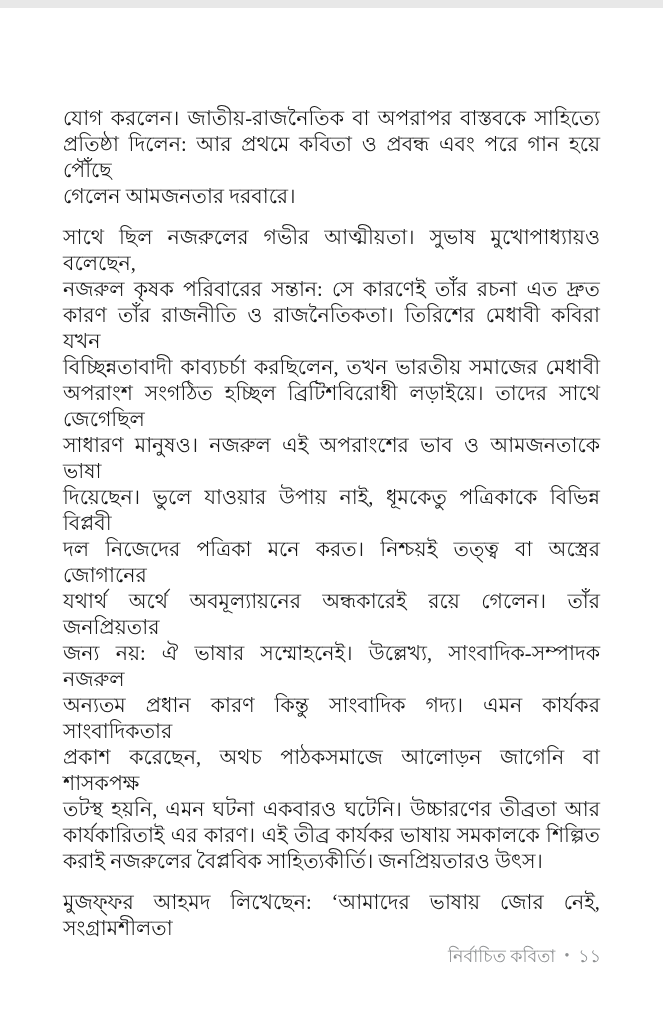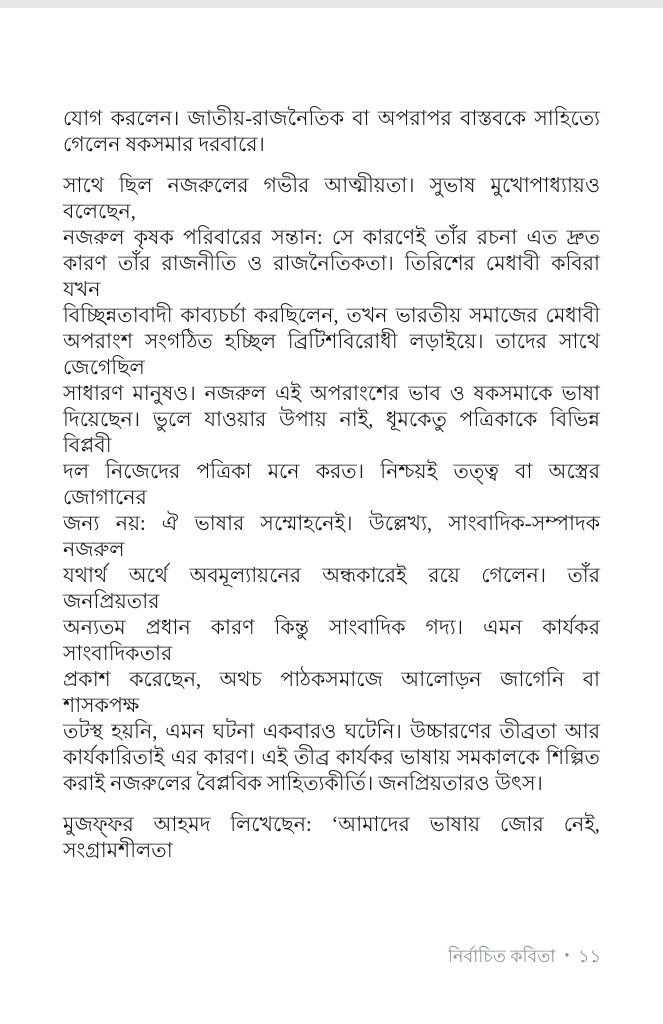--- a/index.html
+++ b/index.html
@@ -56,33 +56,34 @@
 </style>
 </head>
 <body>
 
 <div class="page">
 
   <div class="text-column" id="text-column">
 
   <div class="paragraph">
         <div class="text-line">যোগ করলেন। জাতীয়-রাজনৈতিক বা অপরাপর বাস্তবকে সাহিত্যে</div>
-        <div class="text-line para-end">গেলেন ষকসমার দরবারে।</div>
+        <div class="text-line">প্রতিষ্ঠা দিলেন: আর প্রথমে কবিতা ও প্রবন্ধ এবং পরে গান হয়ে পৌঁছে</div>
+        <div class="text-line para-end">গেলেন আমজনতার দরবারে।</div>
       </div>
       <div class="paragraph">
         <div class="text-line">সাথে ছিল নজরুলের গভীর আত্মীয়তা। সুভাষ মুখোপাধ্যায়ও বলেছেন,</div>
         <div class="text-line">নজরুল কৃষক পরিবারের সন্তান: সে কারণেই তাঁর রচনা এত দ্রুত</div>
         <div class="text-line">কারণ তাঁর রাজনীতি ও রাজনৈতিকতা। তিরিশের মেধাবী কবিরা যখন</div>
         <div class="text-line">বিচ্ছিন্নতাবাদী কাব্যচর্চা করছিলেন, তখন ভারতীয় সমাজের মেধাবী</div>
         <div class="text-line">অপরাংশ সংগঠিত হচ্ছিল ব্রিটিশবিরোধী লড়াইয়ে। তাদের সাথে জেগেছিল</div>
-        <div class="text-line">সাধারণ মানুষও। নজরুল এই অপরাংশের ভাব ও ষকসমাকে ভাষা</div>
+        <div class="text-line">সাধারণ মানুষও। নজরুল এই অপরাংশের ভাব ও আমজনতাকে ভাষা</div>
         <div class="text-line">দিয়েছেন। ভুলে যাওয়ার উপায় নাই, ধূমকেতু পত্রিকাকে বিভিন্ন বিপ্লবী</div>
         <div class="text-line">দল নিজেদের পত্রিকা মনে করত। নিশ্চয়ই তত্ত্ব বা অস্ত্রের জোগানের</div>
+        <div class="text-line">যথার্থ অর্থে অবমূল্যায়নের অন্ধকারেই রয়ে গেলেন। তাঁর জনপ্রিয়তার</div>
         <div class="text-line">জন্য নয়: ঐ ভাষার সম্মোহনেই। উল্লেখ্য, সাংবাদিক-সম্পাদক নজরুল</div>
-        <div class="text-line">যথার্থ অর্থে অবমূল্যায়নের অন্ধকারেই রয়ে গেলেন। তাঁর জনপ্রিয়তার</div>
         <div class="text-line">অন্যতম প্রধান কারণ কিন্তু সাংবাদিক গদ্য। এমন কার্যকর সাংবাদিকতার</div>
         <div class="text-line">প্রকাশ করেছেন, অথচ পাঠকসমাজে আলোড়ন জাগেনি বা শাসকপক্ষ</div>
         <div class="text-line">তটস্থ হয়নি, এমন ঘটনা একবারও ঘটেনি। উচ্চারণের তীব্রতা আর</div>
         <div class="text-line">কার্যকারিতাই এর কারণ। এই তীব্র কার্যকর ভাষায় সমকালকে শিল্পিত</div>
         <div class="text-line para-end">করাই নজরুলের বৈপ্লবিক সাহিত্যকীর্তি। জনপ্রিয়তারও উৎস।</div>
       </div>
       <div class="paragraph">
         <div class="text-line">মুজফ্ফর আহমদ লিখেছেন: ‘আমাদের ভাষায় জোর নেই, সংগ্রামশীলতা</div>
       </div>
     </div>

